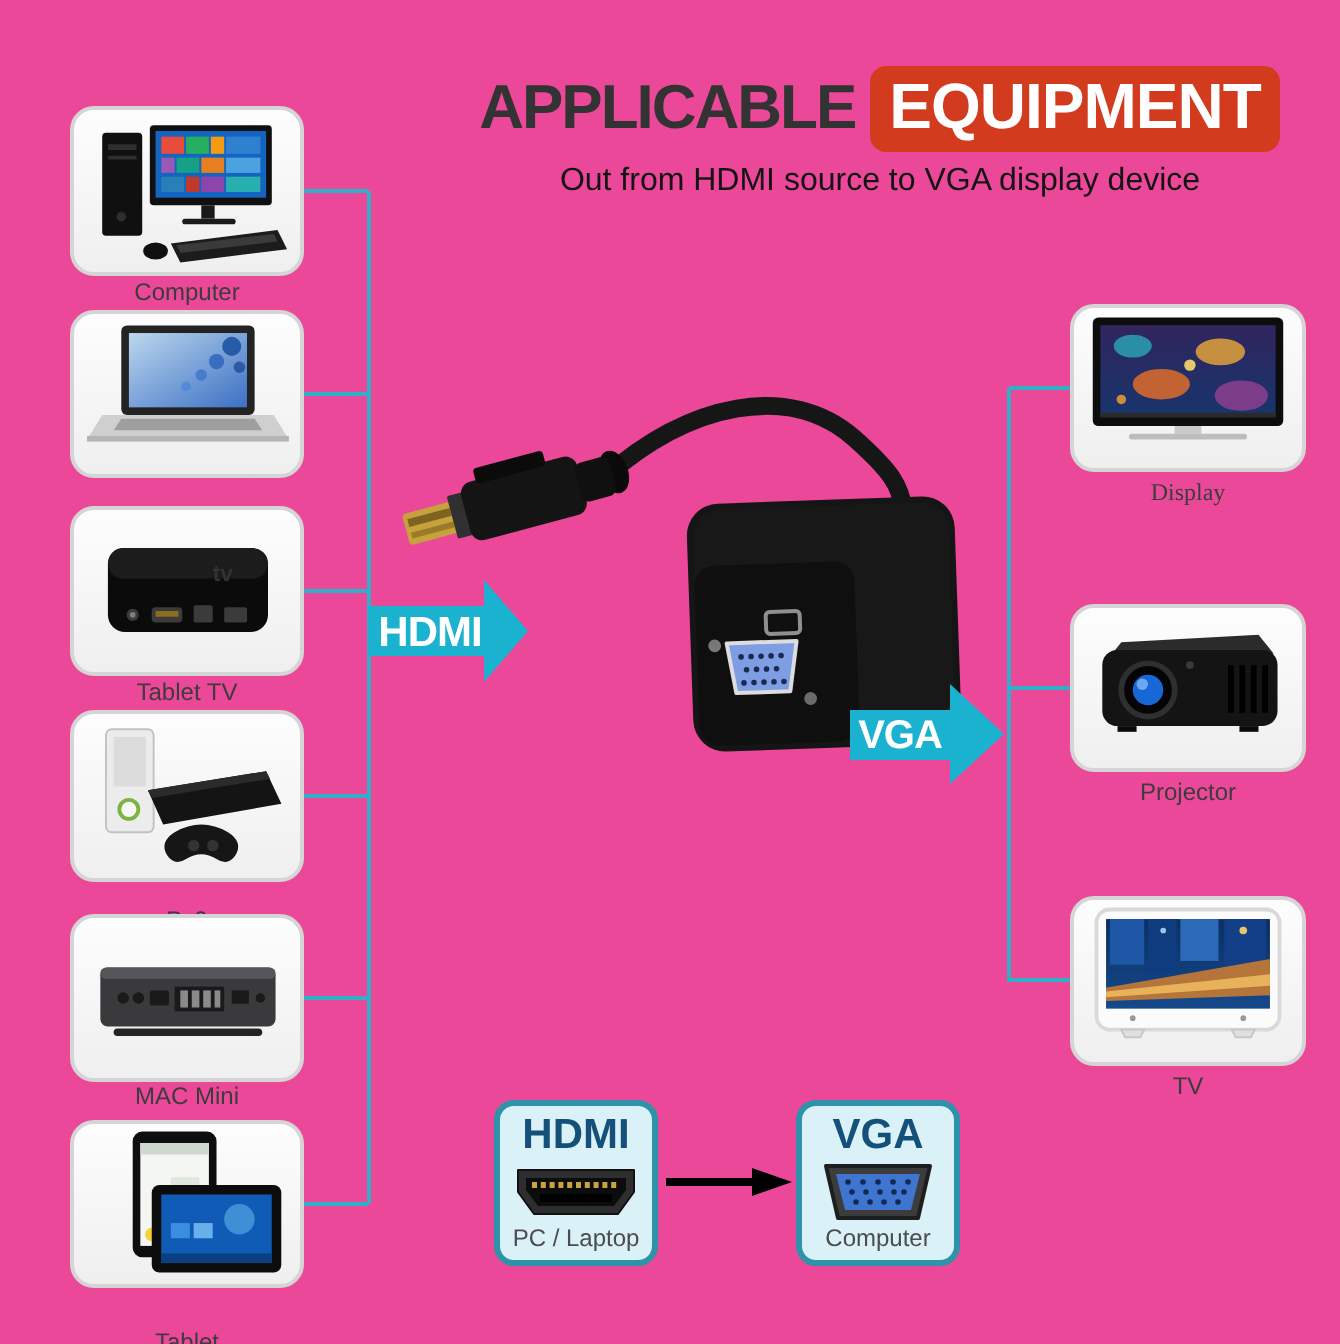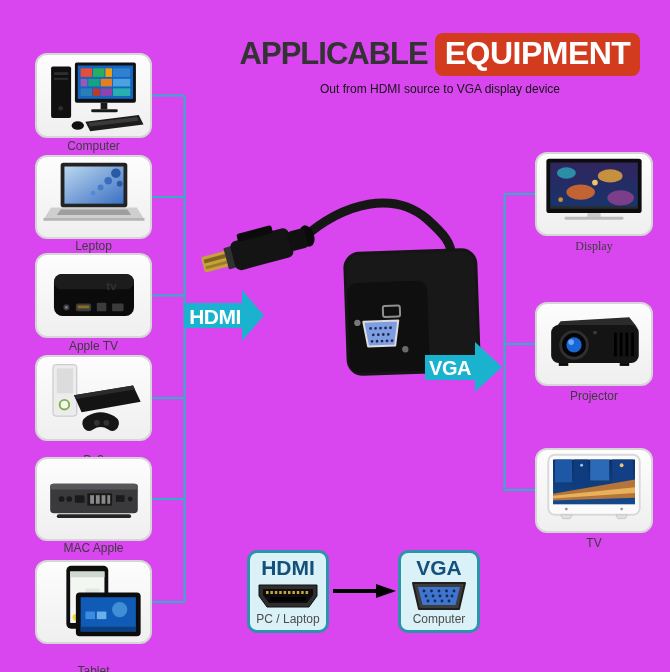--- a/index.html
+++ b/index.html
@@ -1,24 +1,24 @@
 <!DOCTYPE html>
 <html style="--accent-teal: #1ab2cf; --line-teal: #2fb0c7; --banner-red: #d23b1e; --legend-border: #2d93aa; --legend-fill: #d9f1f7; --legend-title: #15507a;"><head>
 <meta charset="utf-8">
 <style>
   html,body{margin:0;padding:0;background:#fff;}
-  #stage{position:relative;width:670px;height:672px;background:#d946ef;overflow:hidden;
+  #stage{position:relative;width:670px;height:672px;background:#ec4899;overflow:hidden;
          font-family:"Liberation Sans",sans-serif;}
   
   .header{position:absolute;left:240px;top:33px;width:400px;text-align:center;}
   .title-row{display:flex;align-items:center;justify-content:center;gap:7px;}
   .title-main{font-size:31px;font-weight:bold;color:#333;letter-spacing:-1px;line-height:1.05;}
   .title-badge{font-size:32px;font-weight:bold;color:#fff;background:var(--banner-red,#d23b1e);
                padding:4px 10px 5px;border-radius:8px;letter-spacing:-.5px;line-height:1.05;}
-  .subtitle{margin-top:6px;font-size:12px;color:#141414;}
+  .subtitle{margin-top:6px;font-size:16px;color:#141414;}
   
   .dev-box{position:absolute;box-sizing:border-box;border:2px solid #d5d5d5;border-radius:12px;
            background:linear-gradient(180deg,#fdfdfd,#efefef);display:flex;align-items:center;
            justify-content:center;overflow:hidden;}
   .dev-box svg{display:block;}
   .dev-label{position:absolute;text-align:center;font-size:12px;color:#3c3c3c;}
   .b-computer{left:35px;top:53px;width:117px;height:85px;}   .l-computer{left:35px;top:139px;width:117px;}
   .b-laptop  {left:35px;top:155px;width:117px;height:84px;}  .l-laptop  {left:35px;top:239px;width:117px;}
   .b-appletv {left:35px;top:253px;width:117px;height:85px;}  .l-appletv {left:35px;top:339px;width:117px;}
   .b-ps3     {left:35px;top:355px;width:117px;height:86px;}  .l-ps3     {left:35px;top:441px;width:117px;margin-top:12px;}
@@ -99,36 +99,35 @@
       <circle cx="82" cy="17" r="5" fill="#1a4f9e" opacity=".85"></circle>
         <circle cx="74" cy="25" r="4" fill="#2b62b8" opacity=".8"></circle>
       <circle cx="66" cy="32" r="3" fill="#3c74c8" opacity=".8"></circle>
         <circle cx="58" cy="38" r="2.5" fill="#4d86d8" opacity=".8"></circle>
       <circle cx="86" cy="28" r="3" fill="#16448e" opacity=".7"></circle>
       <polygon points="14,53 104,53 112,66 6,66" fill="#cfcfcf"></polygon>
       <polygon points="24,55 94,55 98,61 20,61" fill="#9e9e9e"></polygon>
       <rect x="6" y="64" width="106" height="3" fill="#b5b5b5"></rect>
     </svg>
   </div>
-  <div class="dev-label l-laptop">Leptop</div>
 
   <div class="dev-box b-appletv">
     <svg width="113" height="81" viewBox="0 0 117 85">
       <rect x="17" y="20" width="84" height="44" rx="9" fill="#0b0b0b"></rect>
       <rect x="17" y="20" width="84" height="16" rx="8" fill="#1c1c1c"></rect>
       <text x="72" y="37" font-size="12" font-weight="bold" fill="#323232" font-family="Liberation Sans,sans-serif">tv</text>
       <circle cx="30" cy="55" r="3.2" fill="#3a3a3a"></circle>
         <circle cx="30" cy="55" r="1.5" fill="#7d7d7d"></circle>
       <rect x="40" y="51" width="16" height="8" rx="2" fill="#3b3b3b"></rect>
         <rect x="42" y="53" width="12" height="3" fill="#8a6d1f"></rect>
       <rect x="62" y="50" width="10" height="9" rx="1" fill="#3b3b3b"></rect>
       <rect x="78" y="51" width="12" height="8" rx="1" fill="#3b3b3b"></rect>
     </svg>
   </div>
-  <div class="dev-label l-appletv">Apple TV</div>
+  <div class="dev-label l-appletv">Tablet TV</div>
 
   <div class="dev-box b-ps3">
     <svg width="113" height="82" viewBox="0 0 117 86">
       <rect x="16" y="8" width="25" height="54" rx="3" fill="#ececec" stroke="#c2c2c2"></rect>
       <rect x="20" y="12" width="17" height="26" fill="#dcdcdc"></rect>
       <circle cx="28" cy="50" r="5" fill="#f7f7f7" stroke="#7cb342" stroke-width="2"></circle>
       <polygon points="38,40 100,30 108,47 46,58" fill="#141414"></polygon>
       <polygon points="38,40 100,30 102,34 40,44" fill="#2b2b2b"></polygon>
       <path d="M52,62 q14,-8 28,0 q8,5 4,12 q-4,6 -10,2 q-8,-5 -16,0 q-6,4 -10,-2 q-4,-7 4,-12 z" fill="#161616"></path>
       <circle cx="62" cy="69" r="3" fill="#333"></circle>
@@ -147,21 +146,21 @@
       <rect x="52" y="36" width="26" height="13" fill="#1a1a1a"></rect>
       <rect x="55" y="38" width="4" height="9" fill="#8a8a8a"></rect>
         <rect x="61" y="38" width="4" height="9" fill="#8a8a8a"></rect>
       <rect x="67" y="38" width="4" height="9" fill="#8a8a8a"></rect>
         <rect x="73" y="38" width="3" height="9" fill="#8a8a8a"></rect>
       <rect x="82" y="38" width="9" height="7" fill="#1a1a1a"></rect>
         <circle cx="97" cy="42" r="2.5" fill="#1a1a1a"></circle>
       <rect x="20" y="58" width="78" height="4" rx="2" fill="#242424"></rect>
     </svg>
   </div>
-  <div class="dev-label l-macmini">MAC Apple</div>
+  <div class="dev-label l-macmini">MAC Mini</div>
 
   <div class="dev-box b-tablet">
     <svg width="113" height="80" viewBox="0 0 117 84">
       <rect x="30" y="4" width="44" height="66" rx="5" fill="#0e0e0e"></rect>
       <rect x="34" y="10" width="36" height="54" fill="#f4f6f2"></rect>
       <rect x="34" y="10" width="36" height="6" fill="#cfd8cf"></rect>
       <circle cx="40" cy="58" r="3.5" fill="#f3d335"></circle>
         <rect x="50" y="28" width="15" height="11" fill="#dfe7df"></rect>
       <rect x="40" y="32" width="68" height="46" rx="4" fill="#0c0c0c"></rect>
       <rect x="45" y="37" width="58" height="36" fill="#0f5bb5"></rect>

